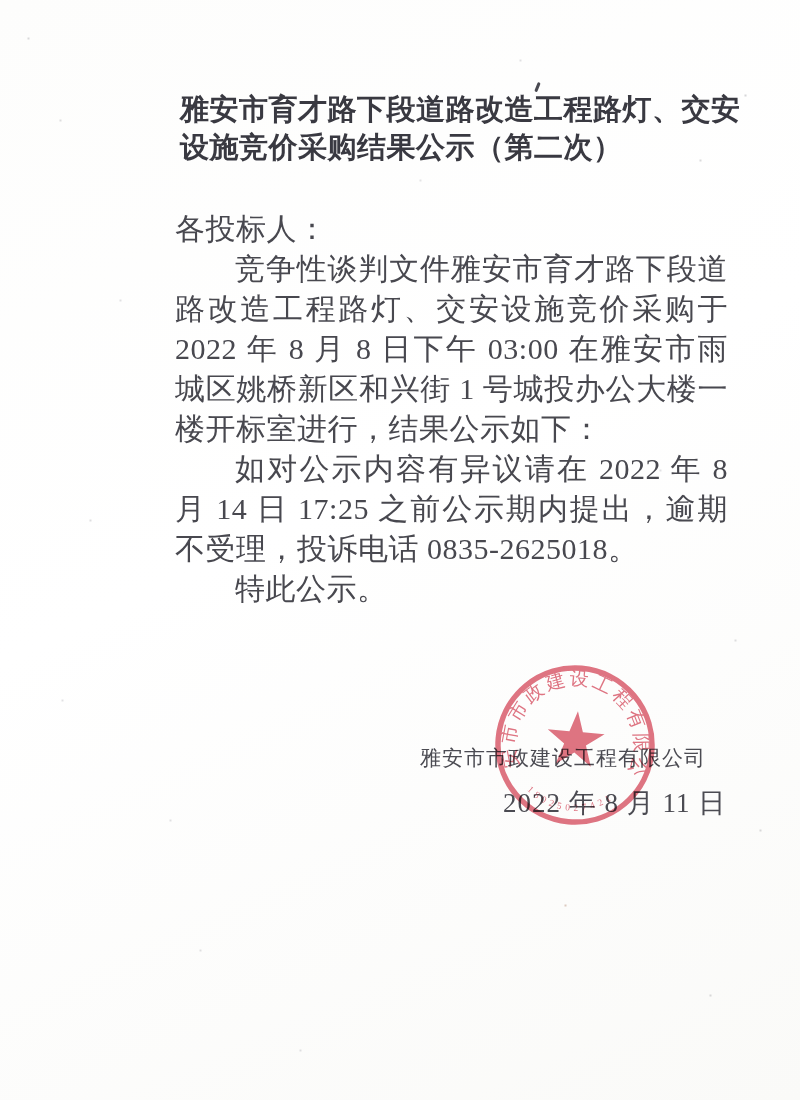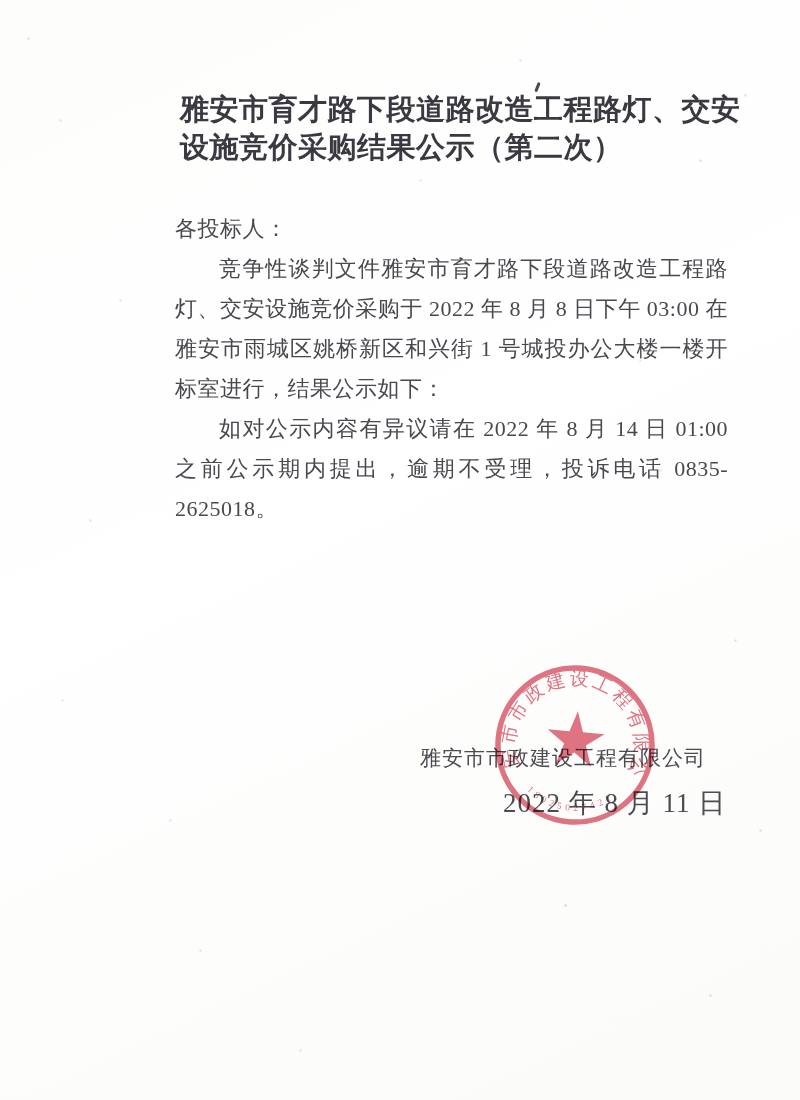--- a/index.html
+++ b/index.html
@@ -41,21 +41,21 @@
   }
   .title{
     position:absolute;left:180px;top:90px;width:566px;
     margin:0;
     font-size:29px;line-height:38px;font-weight:bold;
     letter-spacing:0.5px;color:#393941;
     text-align:left;
   }
   .bodytext{
     position:absolute;left:175px;top:209px;width:553px;
-    font-size:22px;line-height:40px;color:#48484f;
+    font-size:30px;line-height:40px;color:#48484f;
     letter-spacing:0.5px;
   }
   .bodytext p{margin:0;text-align:justify;text-justify:inter-character;}
   .bodytext p.indent{text-indent:2em;}
   .signature-company{
     position:absolute;left:420px;top:744px;
     font-size:21px;letter-spacing:1px;color:#4b4b52;white-space:nowrap;
   }
   .signature-date{
     position:absolute;left:503px;top:785px;
@@ -75,21 +75,22 @@
 <div class="page">
 
   <div class="noise"></div>
   <div class="tick"></div>
 
   <h1 class="title">雅安市育才路下段道路改造工程路灯、交安设施竞价采购结果公示（第二次）</h1>
 
   <div class="bodytext">
     <p>各投标人：</p>
     <p class="indent">竞争性谈判文件雅安市育才路下段道路改造工程路灯、交安设施竞价采购于 2022 年 8 月 8 日下午 03:00 在雅安市雨城区姚桥新区和兴街 1 号城投办公大楼一楼开标室进行，结果公示如下：</p>
-    <p class="indent">如对公示内容有异议请在 2022 年 8 月 14 日 01:00 之前公示期内提出，逾期不受理，投诉电话 0835-2625018。</p>
+    <p class="indent">如对公示内容有异议请在 2022 年 8 月 14 日 17:25 之前公示期内提出，逾期不受理，投诉电话 0835-2625018。</p>
+    <p class="indent">特此公示。</p>
   </div>
 
   <div class="signature-company">雅安市市政建设工程有限公司</div>
   <div class="signature-date">2022 年 8 月 11 日</div>
 
   <svg class="seal" viewBox="0 0 200 200" xmlns="http://www.w3.org/2000/svg">
     <defs>
       <path id="sealTopArc" d="M 43.6 120.5 A 60 60 0 1 1 156.4 120.5" fill="none"></path>
       <path id="sealBottomArc" d="M 36.3 117.1 A 66 66 0 0 0 163.7 117.1" fill="none"></path>
     </defs>

